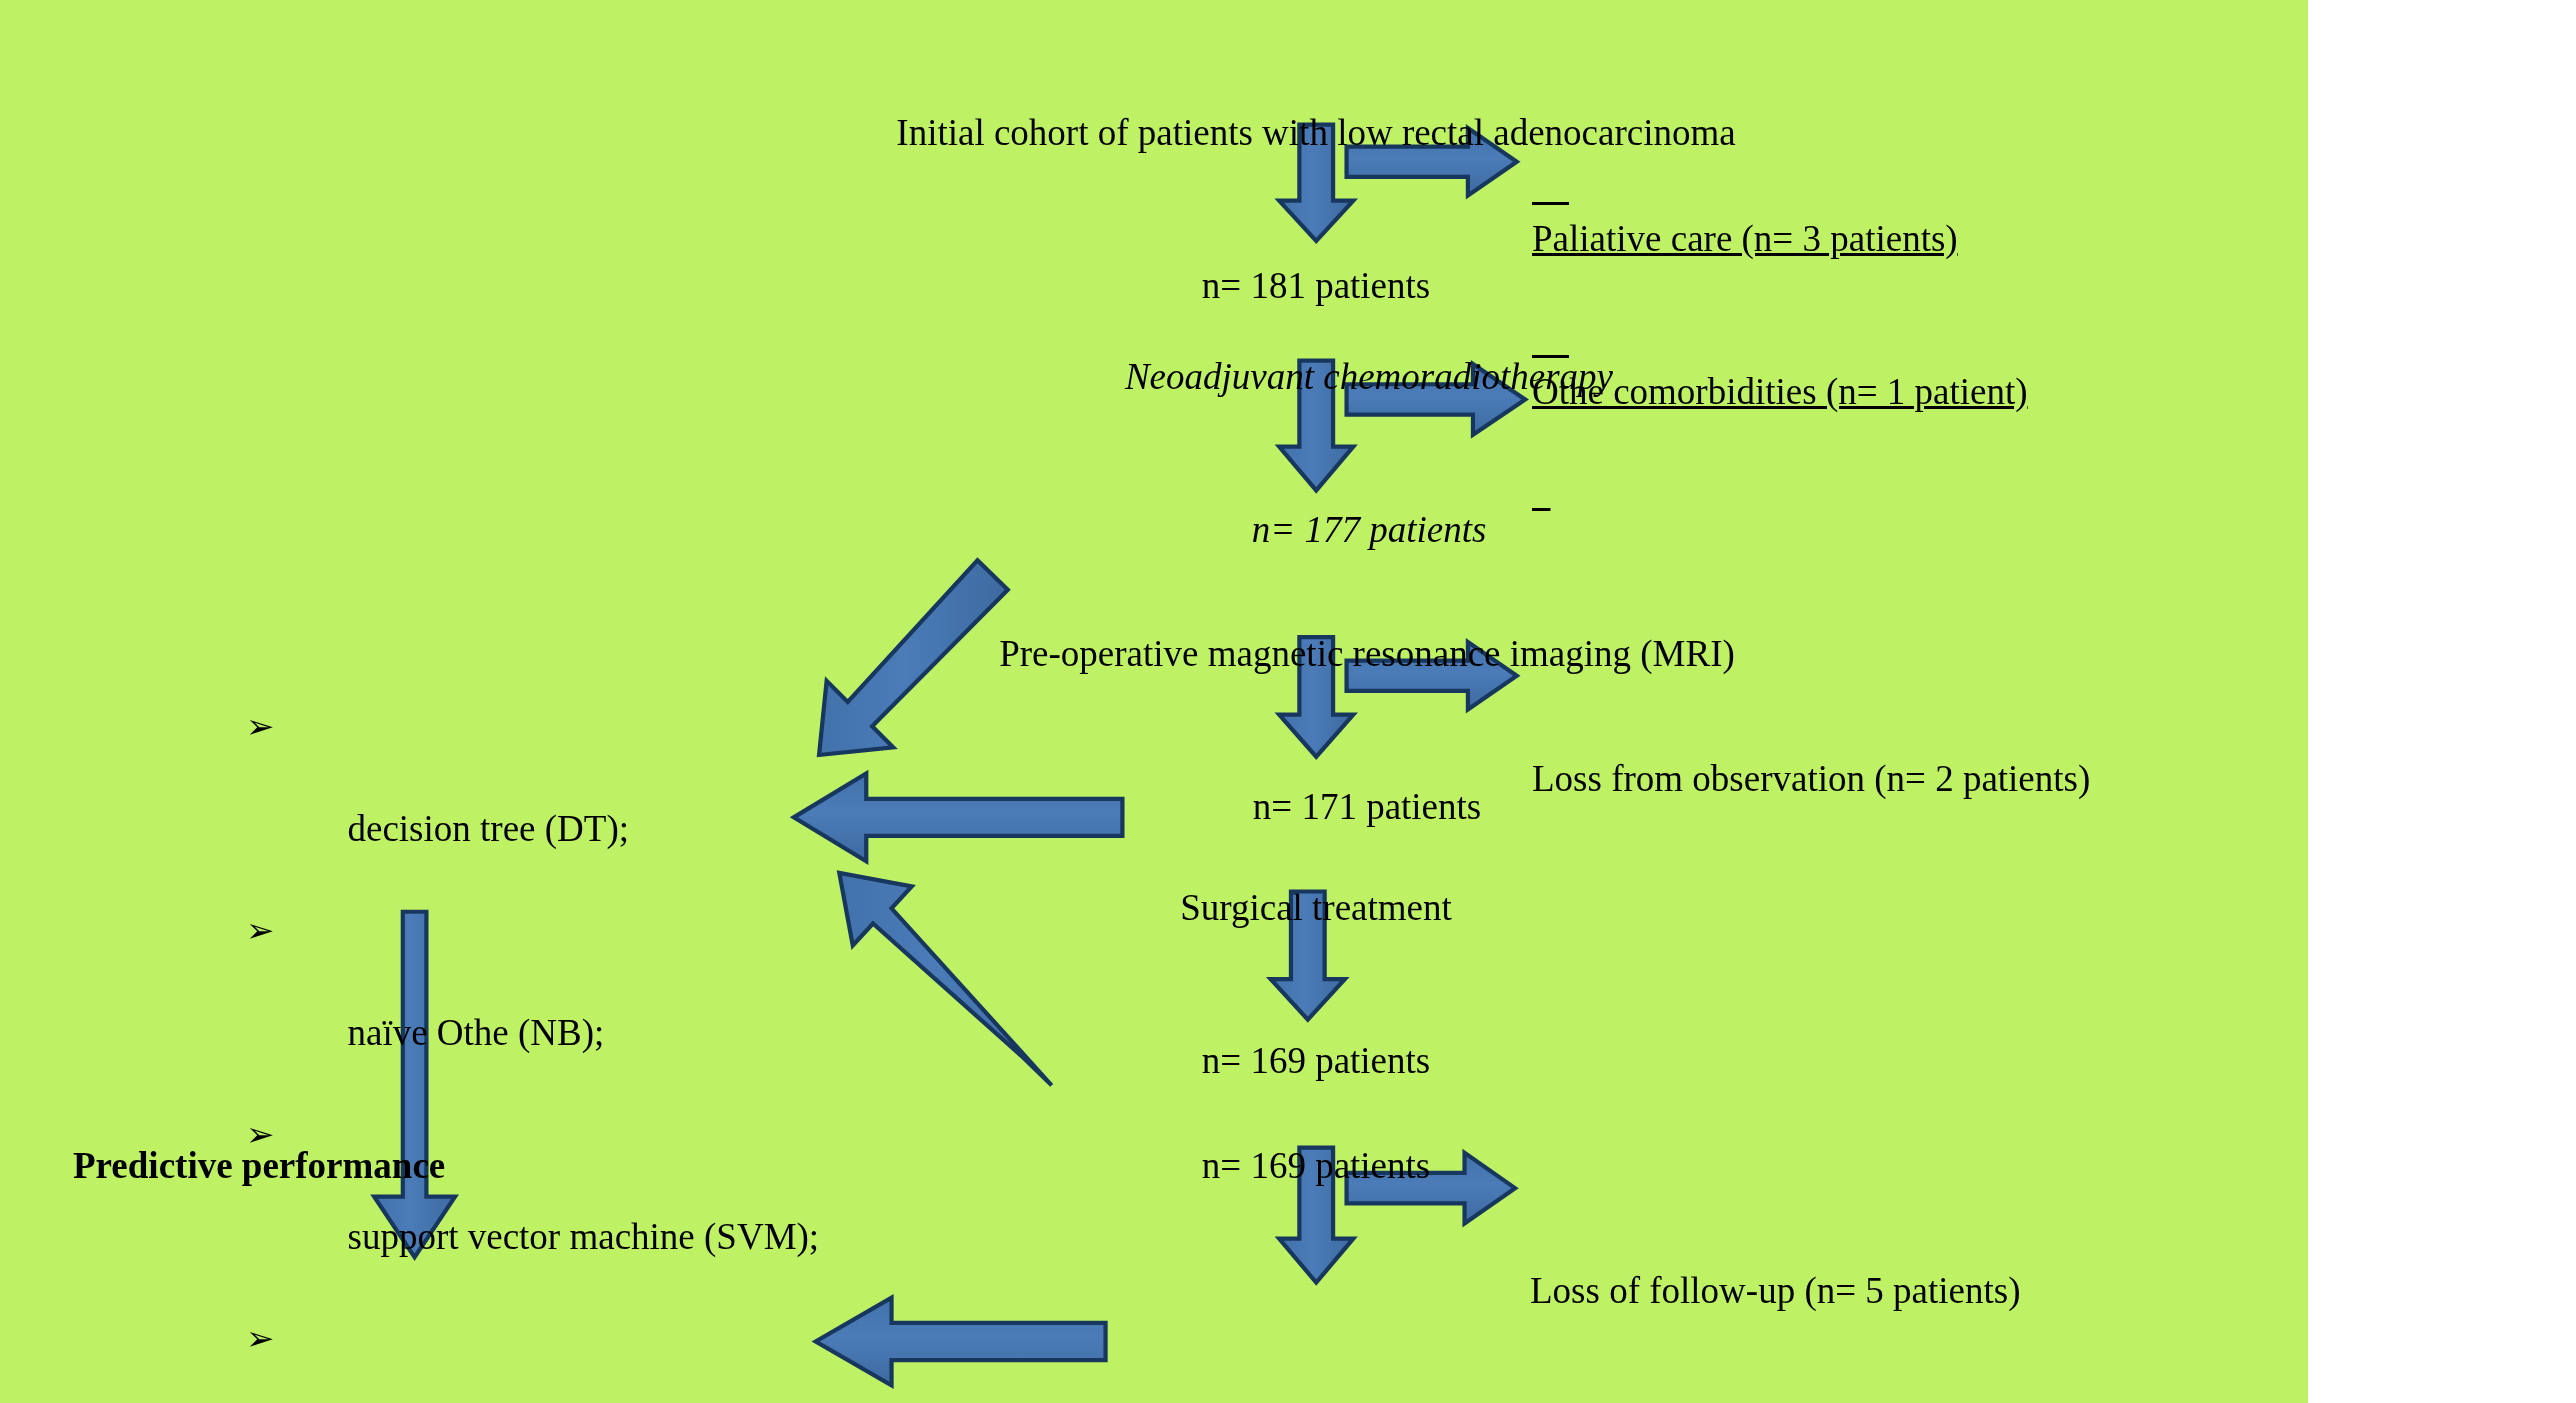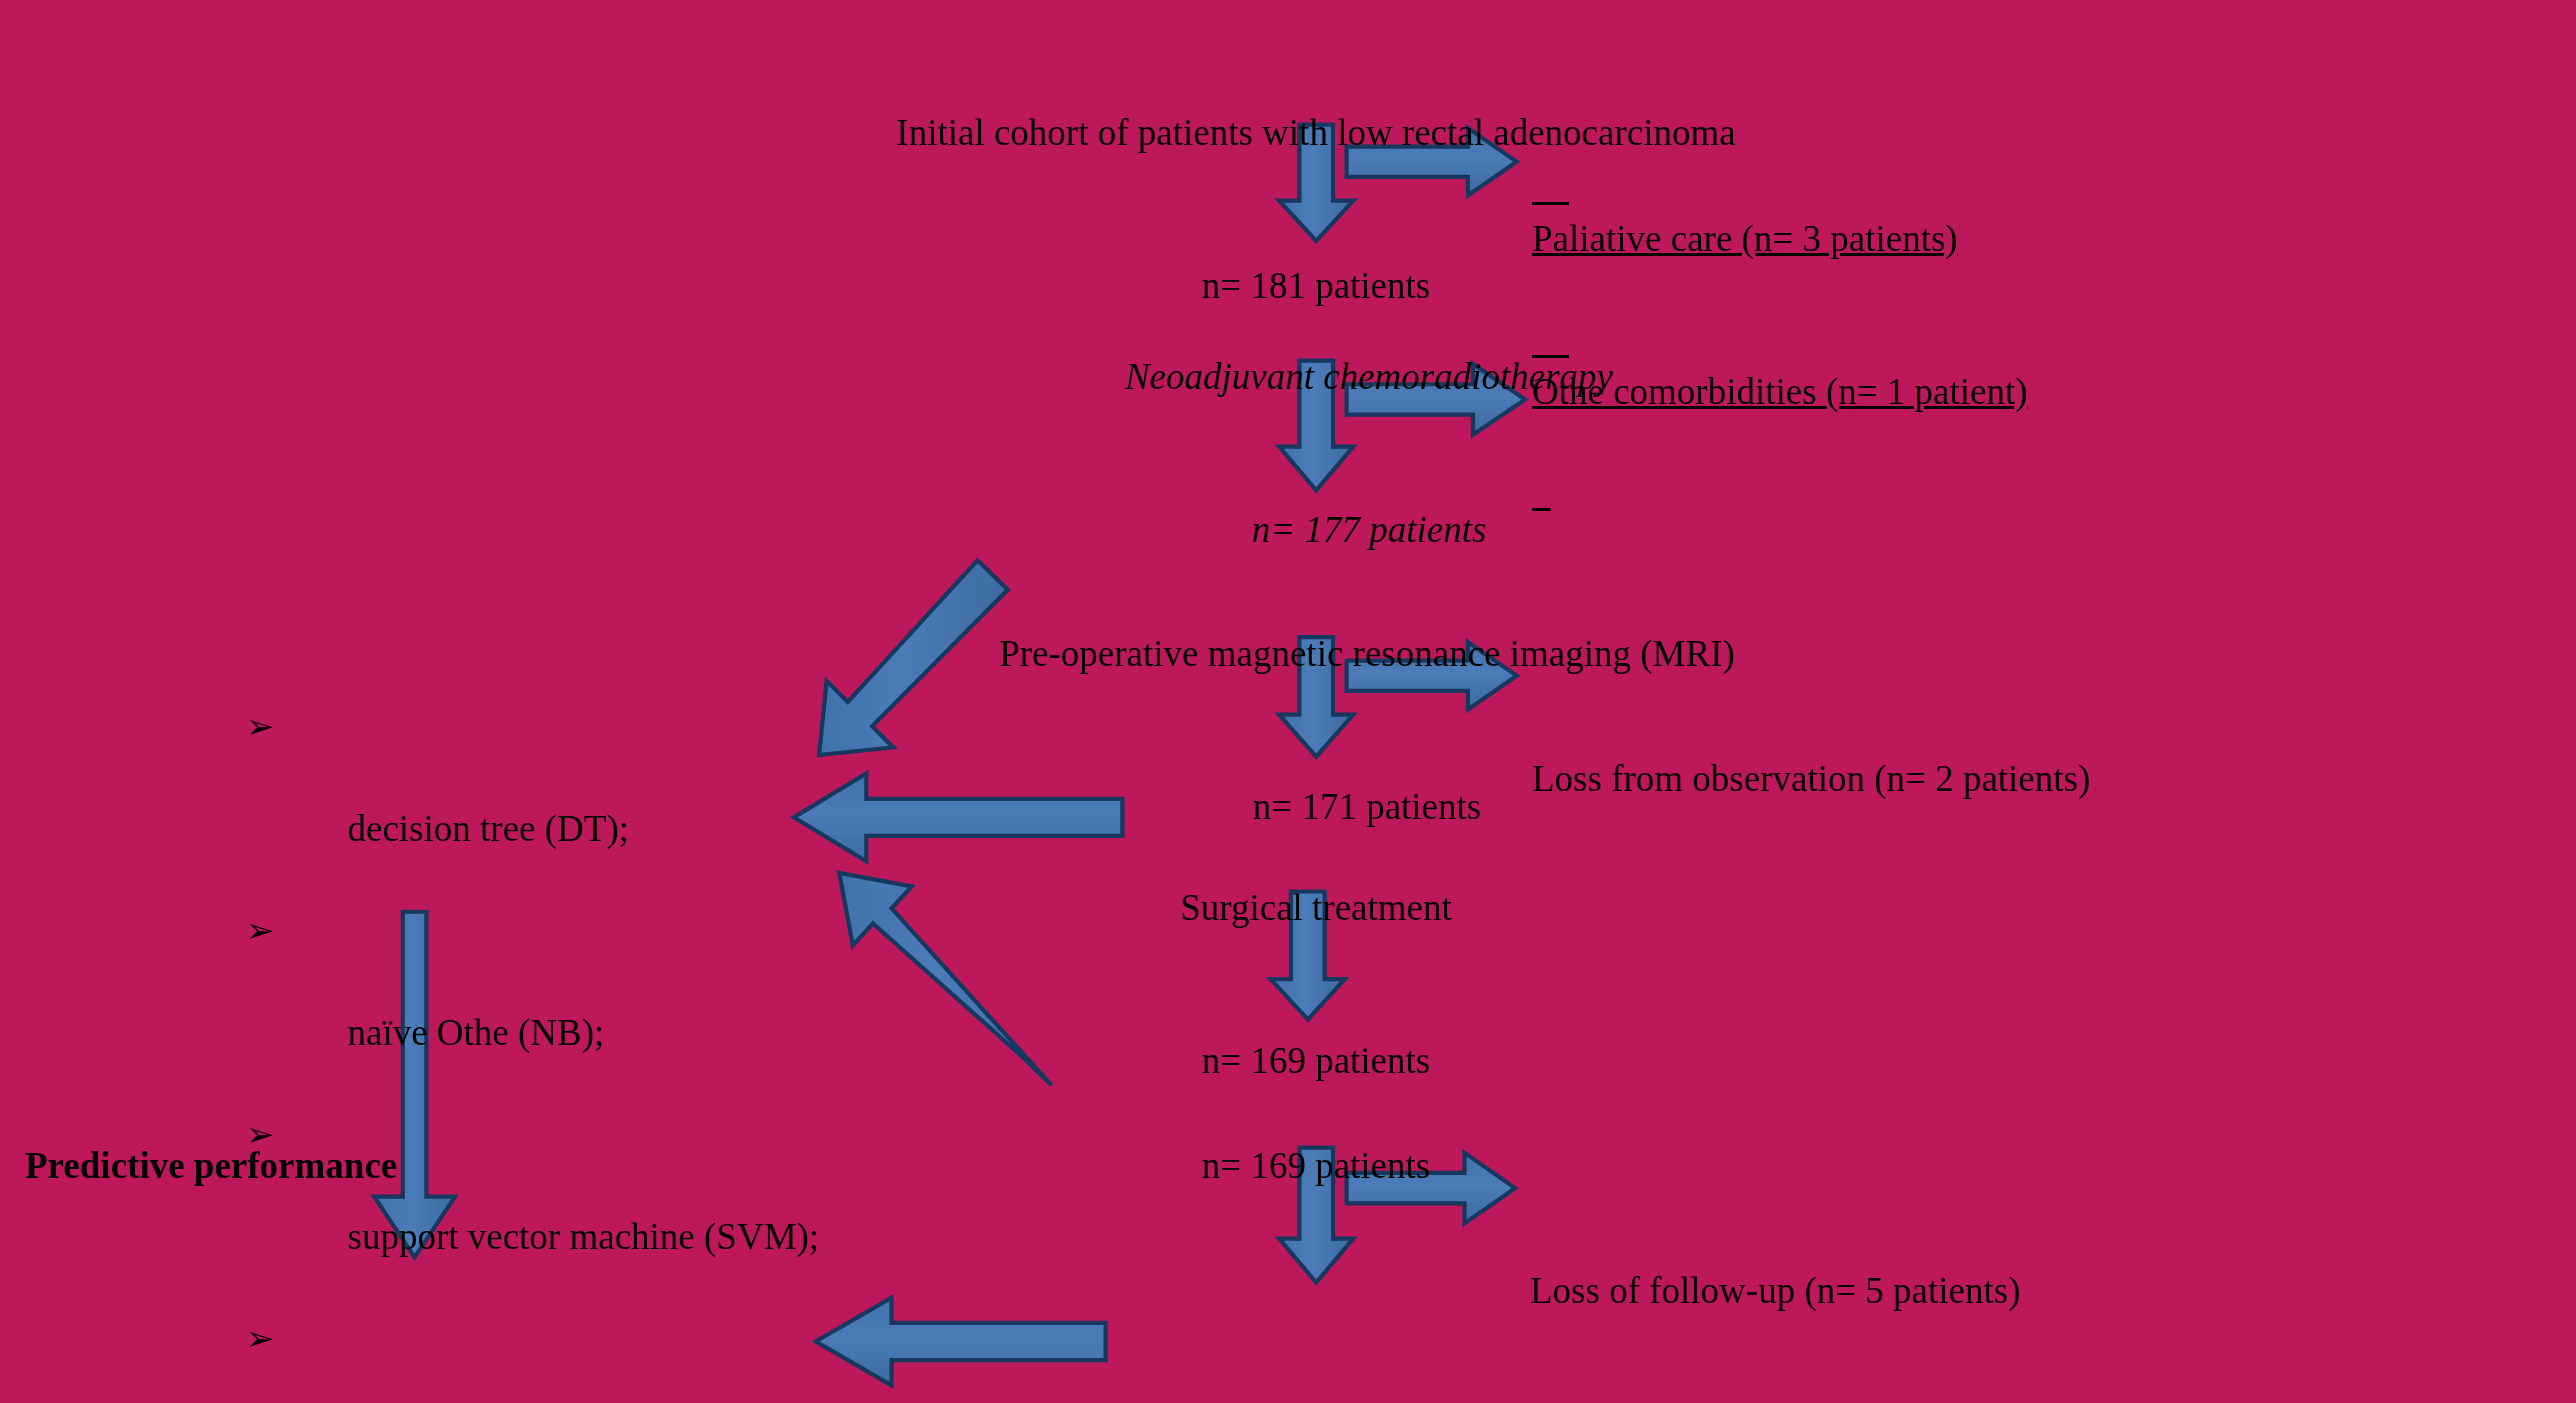--- a/index.html
+++ b/index.html
@@ -7,42 +7,43 @@
     margin: 0;
     padding: 0;
     background: #ffffff;
   }
   body {
     font-family: "Liberation Serif", "DejaVu Serif", serif;
     color: #000000;
   }
   #canvas {
     position: relative;
-    width: 2576px;
+    width: 2308px;
     height: 1403px;
-    background: #be185d;
+    background: #bef264;
     overflow: hidden;
   }
   .txt {
     position: absolute;
     font-family: "Liberation Serif", "DejaVu Serif", serif;
     font-size: 37px;
     line-height: 51px;
     color: #000000;
     white-space: pre;
   }
   .center {
     text-align: center;
     transform: translateX(-50%);
   }
   .left {
     text-align: left;
   }
   .bold {
     font-weight: bold;
+    margin-left: 48px;
   }
   .node-line {
     display: block;
   }
   .arrow-svg {
     position: absolute;
     overflow: visible;
     pointer-events: none;
   }
   .bullet-list {

